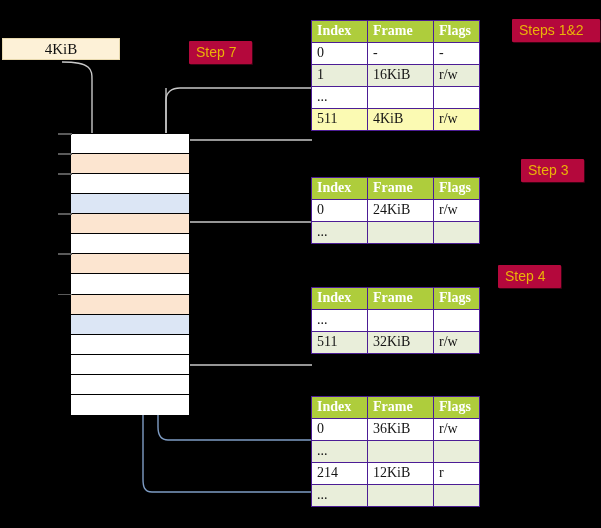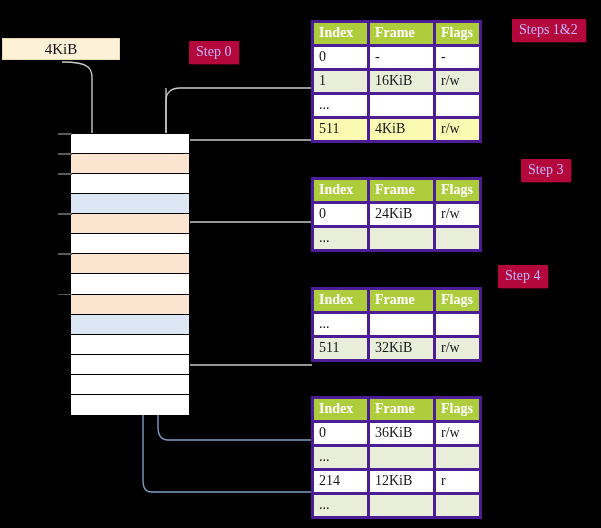--- a/index.html
+++ b/index.html
@@ -2,23 +2,23 @@
 <html><head>
 <meta charset="utf-8">
 <style>
   html,body{margin:0;padding:0;background:#000;}
   body{width:601px;height:528px;position:relative;overflow:hidden;
        font-family:"Liberation Serif",serif;}
   .layer{position:absolute;left:0;top:0;width:601px;height:528px;}
   svg.layer{pointer-events:none;}
 
   
-  .step-badge{position:absolute;background:#b4083c;color:#c4b5fd;
-    font-family:Liberation Serif, serif;font-size:14px;line-height:1;
-    padding:4px 8px 5px 7px;white-space:nowrap;border-radius:1px;
+  .step-badge{position:absolute;background:#b4083c;color:#eab308;
+    font-family:Liberation Sans, sans-serif;font-size:14px;line-height:1;
+    padding:4px 16px 5px 7px;white-space:nowrap;border-radius:1px;
     box-shadow:1px 1px 0 #3a0213;}
 
   
   .src-box{position:absolute;background:#fdf1d7;border:1px solid #e8d9ae;
     color:#101010;font-size:15px;display:flex;align-items:center;
     justify-content:center;box-sizing:border-box;}
 
   
   .memcol{position:absolute;box-sizing:border-box;border:1.5px solid #000;
     background:#ffffff;}
@@ -26,21 +26,21 @@
     background:#ffffff;}
   .memrow.last{border-bottom:none;}
   .memrow.orange{background:#fce5d0;}
   .memrow.blue{background:#dce6f5;}
   .tick{position:absolute;height:1.5px;background:#5a5a5a;}
 
   
   .ptable{position:absolute;border-collapse:collapse;
     border:1.5px solid #8aa32a;background:#ffffff;
     font-size:14px;color:#141414;}
-  .ptable td,.ptable th{border:3px solid #4c1d95;padding:2px 5px 3px 5px;
+  .ptable td,.ptable th{border:1px solid #4c1d95;padding:2px 5px 3px 5px;
     text-align:left;font-weight:normal;white-space:nowrap;height:21px;
     box-sizing:border-box;}
   .ptable th{background:#aecd3c;color:#ffffff;font-weight:bold;font-size:14px;}
   .ptable tr.alt td{background:#e9eeda;}
   .ptable tr.hl td{background:#fbfab3;}
   .c-index{width:56px;}
   .c-frame{width:66px;margin-left:44px;}
   .c-flags{width:46px;}
 </style>
 </head>
@@ -82,21 +82,21 @@
 
     <path d="M312,492 L152,492 C 144,492 143,486 143,479 L143,212" marker-end="url(#ah-blue-up)"></path>
   </g>
 </svg>
 
 <div class="src-box" style="left:2px;top:38px;width:118px;height:22px;">
   <span>4KiB</span>
 </div>
 
 <div class="step-badge" style="left:189px;top:41px;">
-  <span>Step 0</span>
+  <span>Step 7</span>
 </div>
 <div class="step-badge" style="left:512px;top:19px;">
   <span>Steps 1&amp;2</span>
 </div>
 <div class="step-badge" style="left:521px;top:159px;text-align:center;">
   <span>Step 3</span>
 </div>
 <div class="step-badge" style="left:498px;top:265px;">
   <span>Step 4</span>
 </div>

